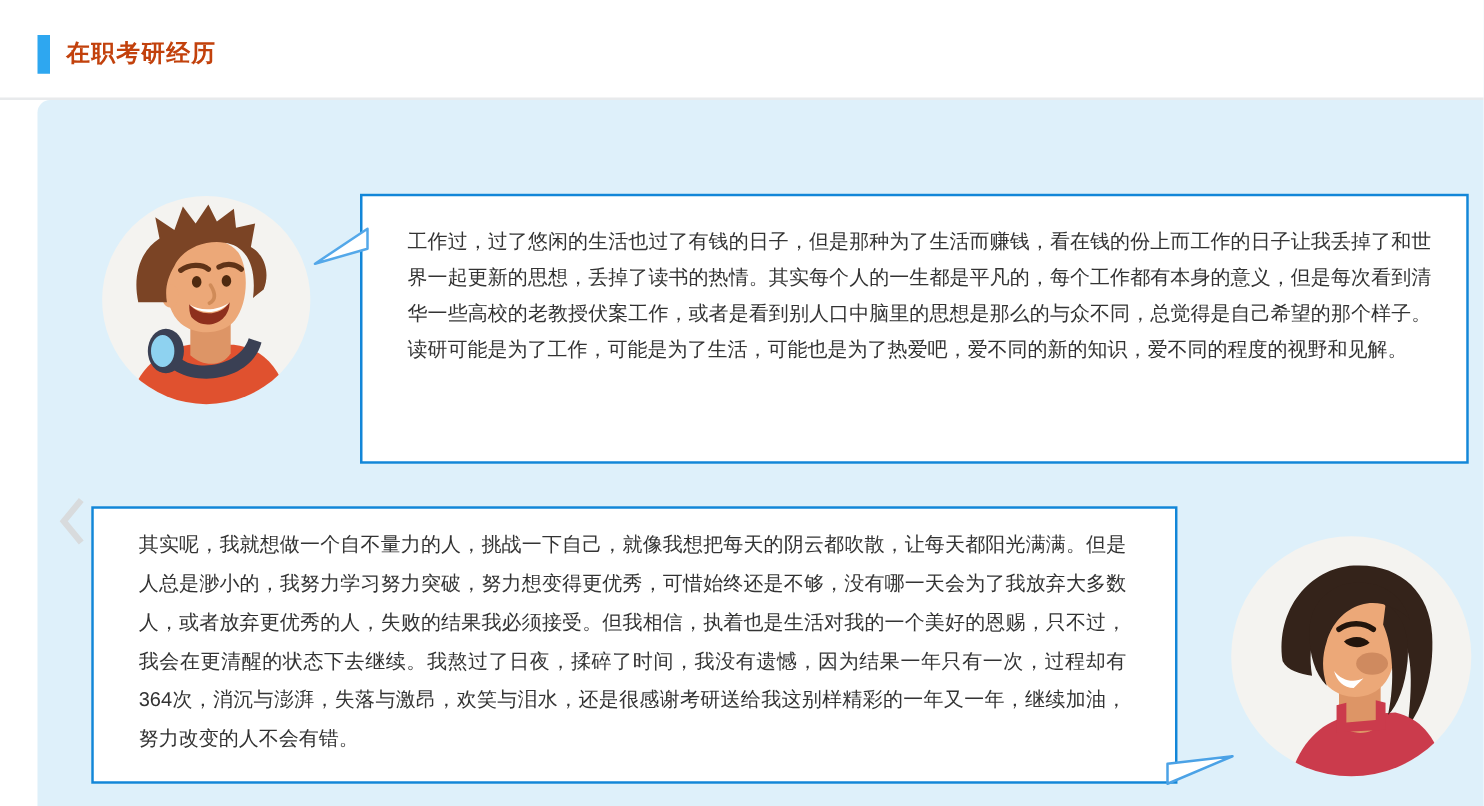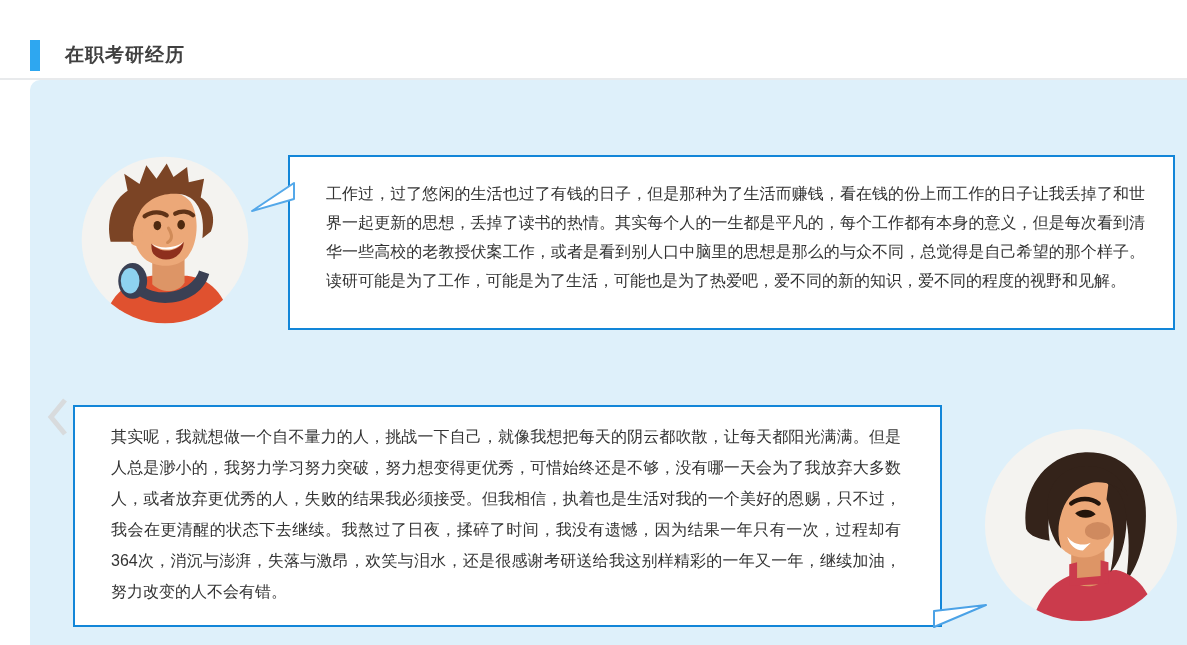--- a/index.html
+++ b/index.html
@@ -2,36 +2,36 @@
 <html lang="zh"><head>
 <meta charset="utf-8">
 <style>
   html,body{margin:0;padding:0;}
   body{
     width:1187px;height:645px;background:#ffffff;overflow:hidden;position:relative;
     font-family:"Liberation Sans","DejaVu Sans",sans-serif;
   }
   .header{position:absolute;left:30px;top:26px;display:flex;align-items:center;}
   .accent-bar{width:10px;height:31px;background:#2ea7f0;margin-right:9px;}
-  .title{margin:16px;font-size:19px;font-weight:bold;color:#404040;letter-spacing:1px;}
+  .title{margin:4px;font-size:19px;font-weight:bold;color:#c2410c;letter-spacing:1px;}
   .divider{position:absolute;left:0;top:78px;width:1187px;height:2px;background:#e8eaec;}
   .panel{
     position:absolute;left:30px;top:80px;width:1157px;height:565px;
     background:#def0fa;border-radius:10px 0 0 0;
   }
   .avatar{position:absolute;}
   .avatar svg{display:block;}
   .avatar-male{left:50px;top:75px;width:170px;height:170px;}
   .avatar-female{left:953px;top:347px;width:196px;height:196px;}
   .bubble{
     position:absolute;background:#ffffff;border:2px solid #1286d8;
     color:#333333;font-size:16px;text-align:justify;box-sizing:border-box;
   }
   .bubble p{margin:0;}
-  .bubble-1{left:258px;top:75px;width:887px;height:175px;padding:22px 28px 0 36px;line-height:29px;}
+  .bubble-1{left:258px;top:75px;width:887px;height:216px;padding:22px 28px 0 36px;line-height:29px;}
   .bubble-2{left:43px;top:325px;width:869px;height:222px;padding:14px 39px 0 36px;line-height:31px;}
   .tail{position:absolute;overflow:visible;}
   .tail-left{left:-40px;top:22px;}
   .tail-right{right:-48px;top:190px;}
   .chevron-left{
     position:absolute;left:16px;top:315px;width:24px;height:44px;cursor:pointer;
     background:transparent;border:none;padding:0;
   }
 </style>
 </head>

